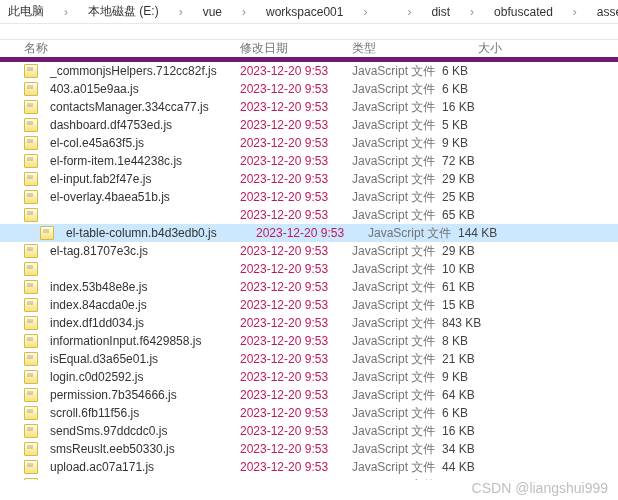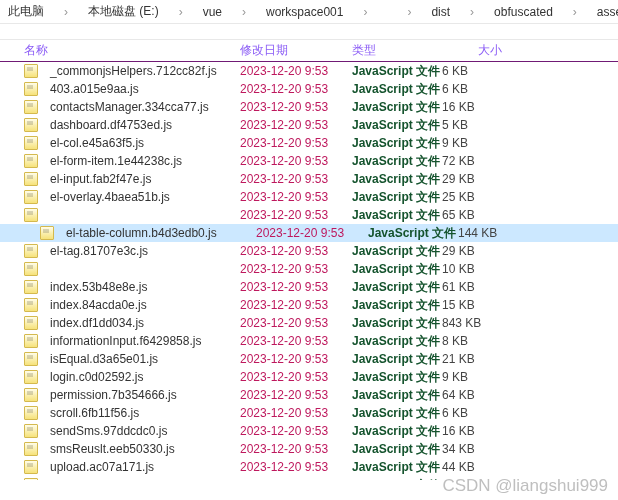--- a/index.html
+++ b/index.html
@@ -34,44 +34,44 @@
       position: relative;
       top: 2px;
     }
     .toolbar {
       height: 16px;
       border-bottom: 1px solid #e8e8e8;
     }
     .headers {
       display: flex;
       padding: 4px 8px 4px 24px;
-      color: #8b5cf6;
+      color: #737373;
       height: 22px;
       align-items: center;
-      border-bottom: 1px solid #701a75;
+      border-bottom: 5px solid #701a75;
     }
     .col-name { width: 216px; }
     .col-date { width: 112px; }
     .col-type { width: 90px; }
     .col-size { width: 60px; text-align: right; }
     .file-list {
       overflow-y: auto;
       height: 418px;
     }
     .row {
       display: flex;
       align-items: center;
       padding: 1px 8px 1px 24px;
       height: 18px;
       cursor: default;
     }
     .row.selected { background: #cce8ff; padding-left: 40px; }
     .fname { width: 216px; display: flex; align-items: center; gap: 12px; overflow: hidden; white-space: nowrap; }
     .fdate { width: 112px; color: #be185d; }
-    .ftype { width: 90px; color: #14532d; font-weight: bold; }
+    .ftype { width: 90px; color: #737373; }
     .fsize { width: 60px; color: #444; }
     .icon-js {
       display: inline-block;
       width: 14px;
       height: 14px;
       flex-shrink: 0;
       background: linear-gradient(180deg, #fffde8 0%, #f6e27a 100%);
       border: 1px solid #d4b94e;
       border-radius: 1px;
       position: relative;
@@ -81,21 +81,21 @@
       position: absolute;
       left: 2px; top: 2px;
       width: 6px; height: 4px;
       background: rgba(0,0,0,0.15);
     }
     .watermark {
       position: absolute;
       right: 10px;
       bottom: 4px;
       color: #bfbfbf;
-      font-size: 17px;
+      font-size: 14px;
       font-family: Arial, sans-serif;
     }
   </style>
 </head>
 <body>
 
 <div class="breadcrumb" id="bc">
     <span>此电脑</span>
     <span class="sep">›</span>
     <span>本地磁盘 (E:)</span>

